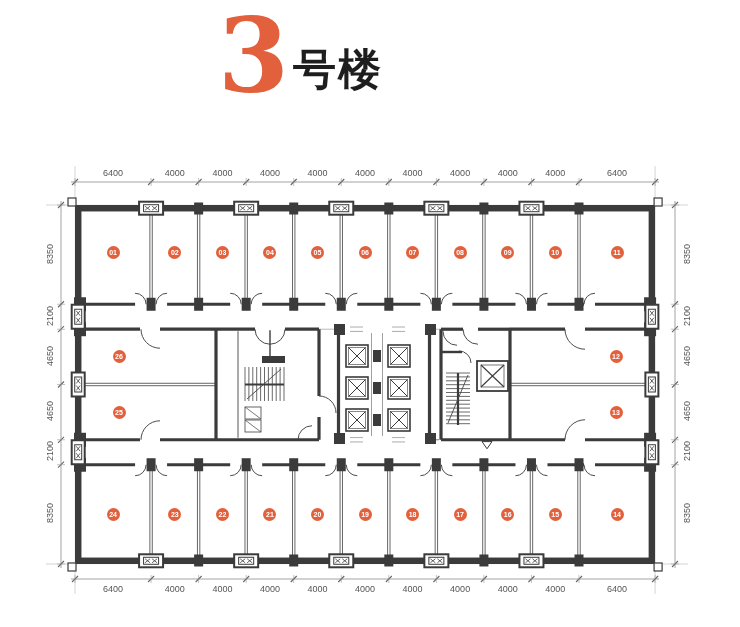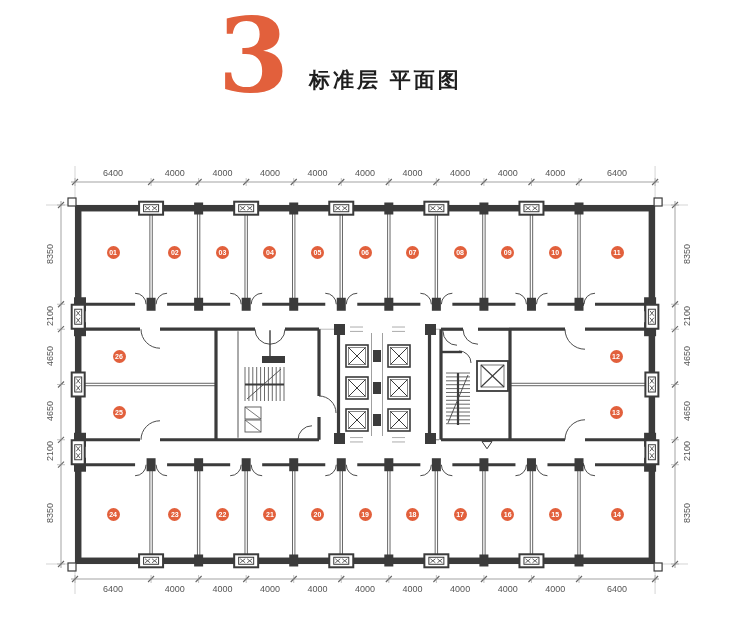--- a/index.html
+++ b/index.html
@@ -19,21 +19,21 @@
   .dim{position:absolute;width:44px;font-size:9px;color:#555;text-align:center;}
   .dim.v{transform:rotate(-90deg);}
 </style>
 </head>
 <body>
 
 <div class="page">
 
   <div class="hdr">
     <span class="num" style="color: rgb(226, 96, 60);">3</span>
-    <span class="sub">标准层 平面图</span>
+    <span class="suf">号楼</span>
   </div>
 
   <svg id="plan-svg" width="740" height="627" viewBox="0 0 740 627">
       <g>
         <line x1="75" y1="166" x2="75" y2="202" stroke="#b9b9b9" stroke-width="0.6"></line>
         <line x1="655.0856000000001" y1="166" x2="655.0856000000001" y2="202" stroke="#b9b9b9" stroke-width="0.6"></line>
         <line x1="75" y1="566" x2="75" y2="594" stroke="#b9b9b9" stroke-width="0.6"></line>
         <line x1="655.0856000000001" y1="566" x2="655.0856000000001" y2="594" stroke="#b9b9b9" stroke-width="0.6"></line>
         <line x1="46" y1="205" x2="72" y2="205" stroke="#b9b9b9" stroke-width="0.6"></line>
         <line x1="46" y1="563.9873999999999" x2="72" y2="563.9873999999999" stroke="#b9b9b9" stroke-width="0.6"></line>

